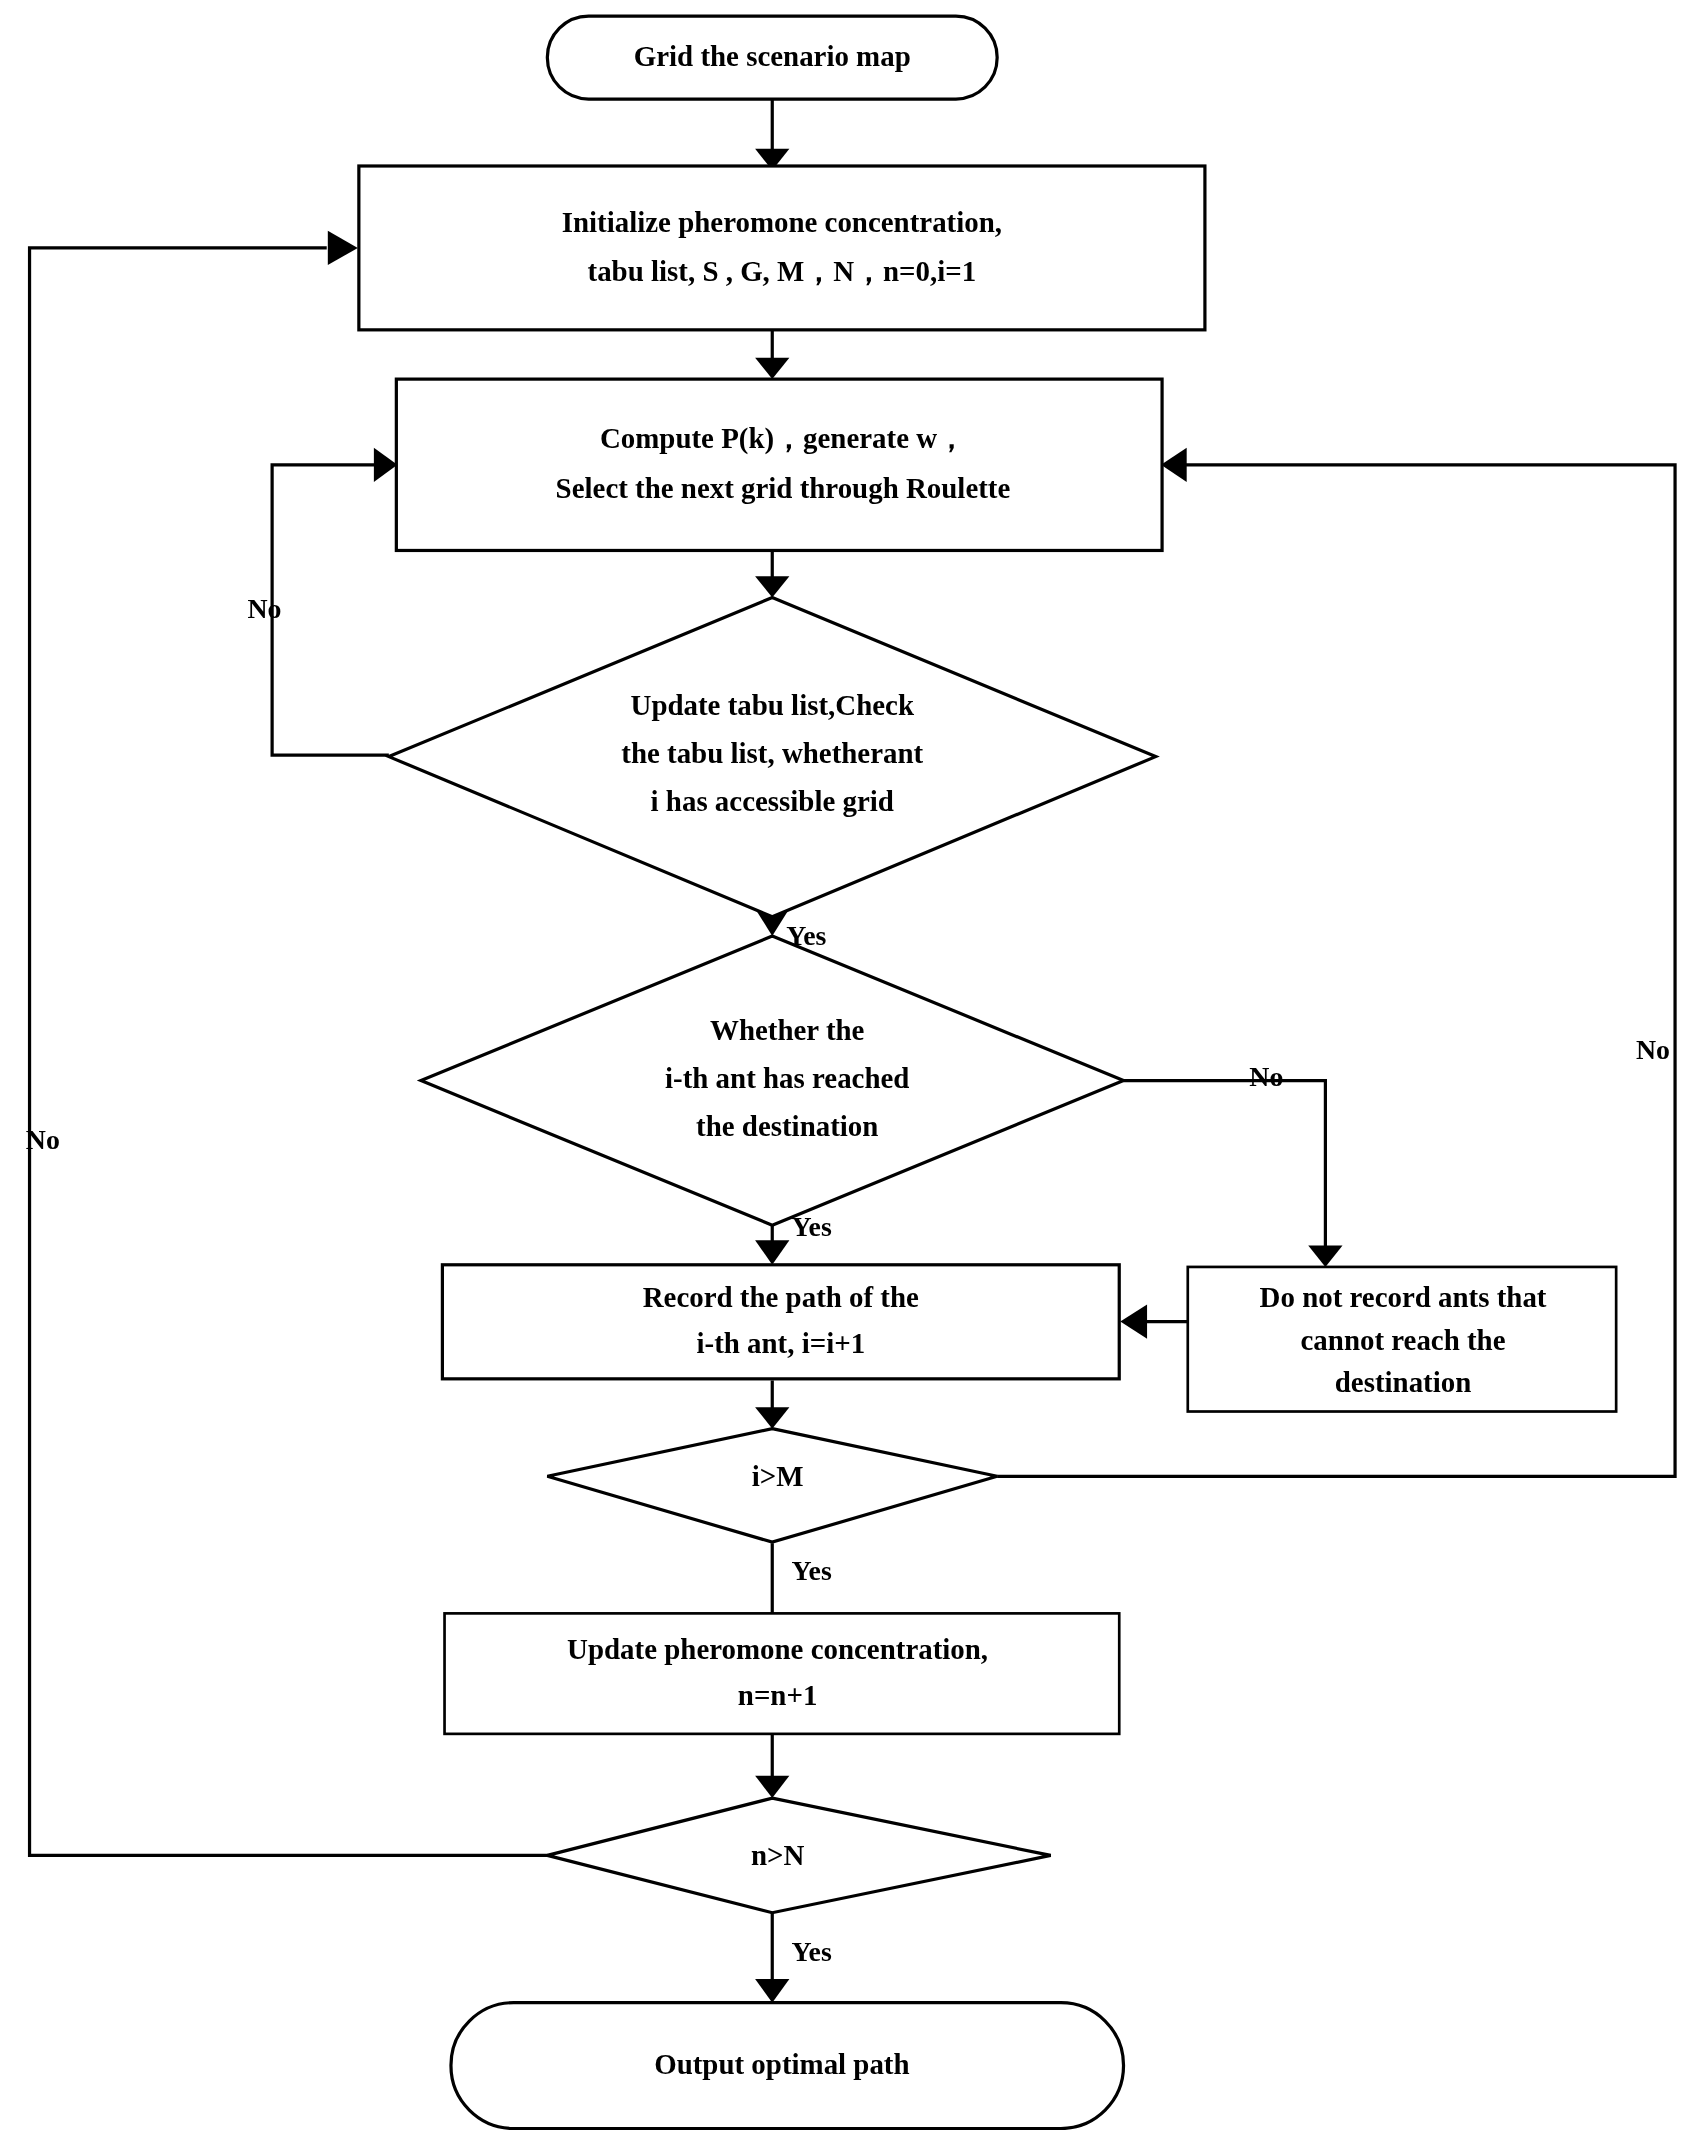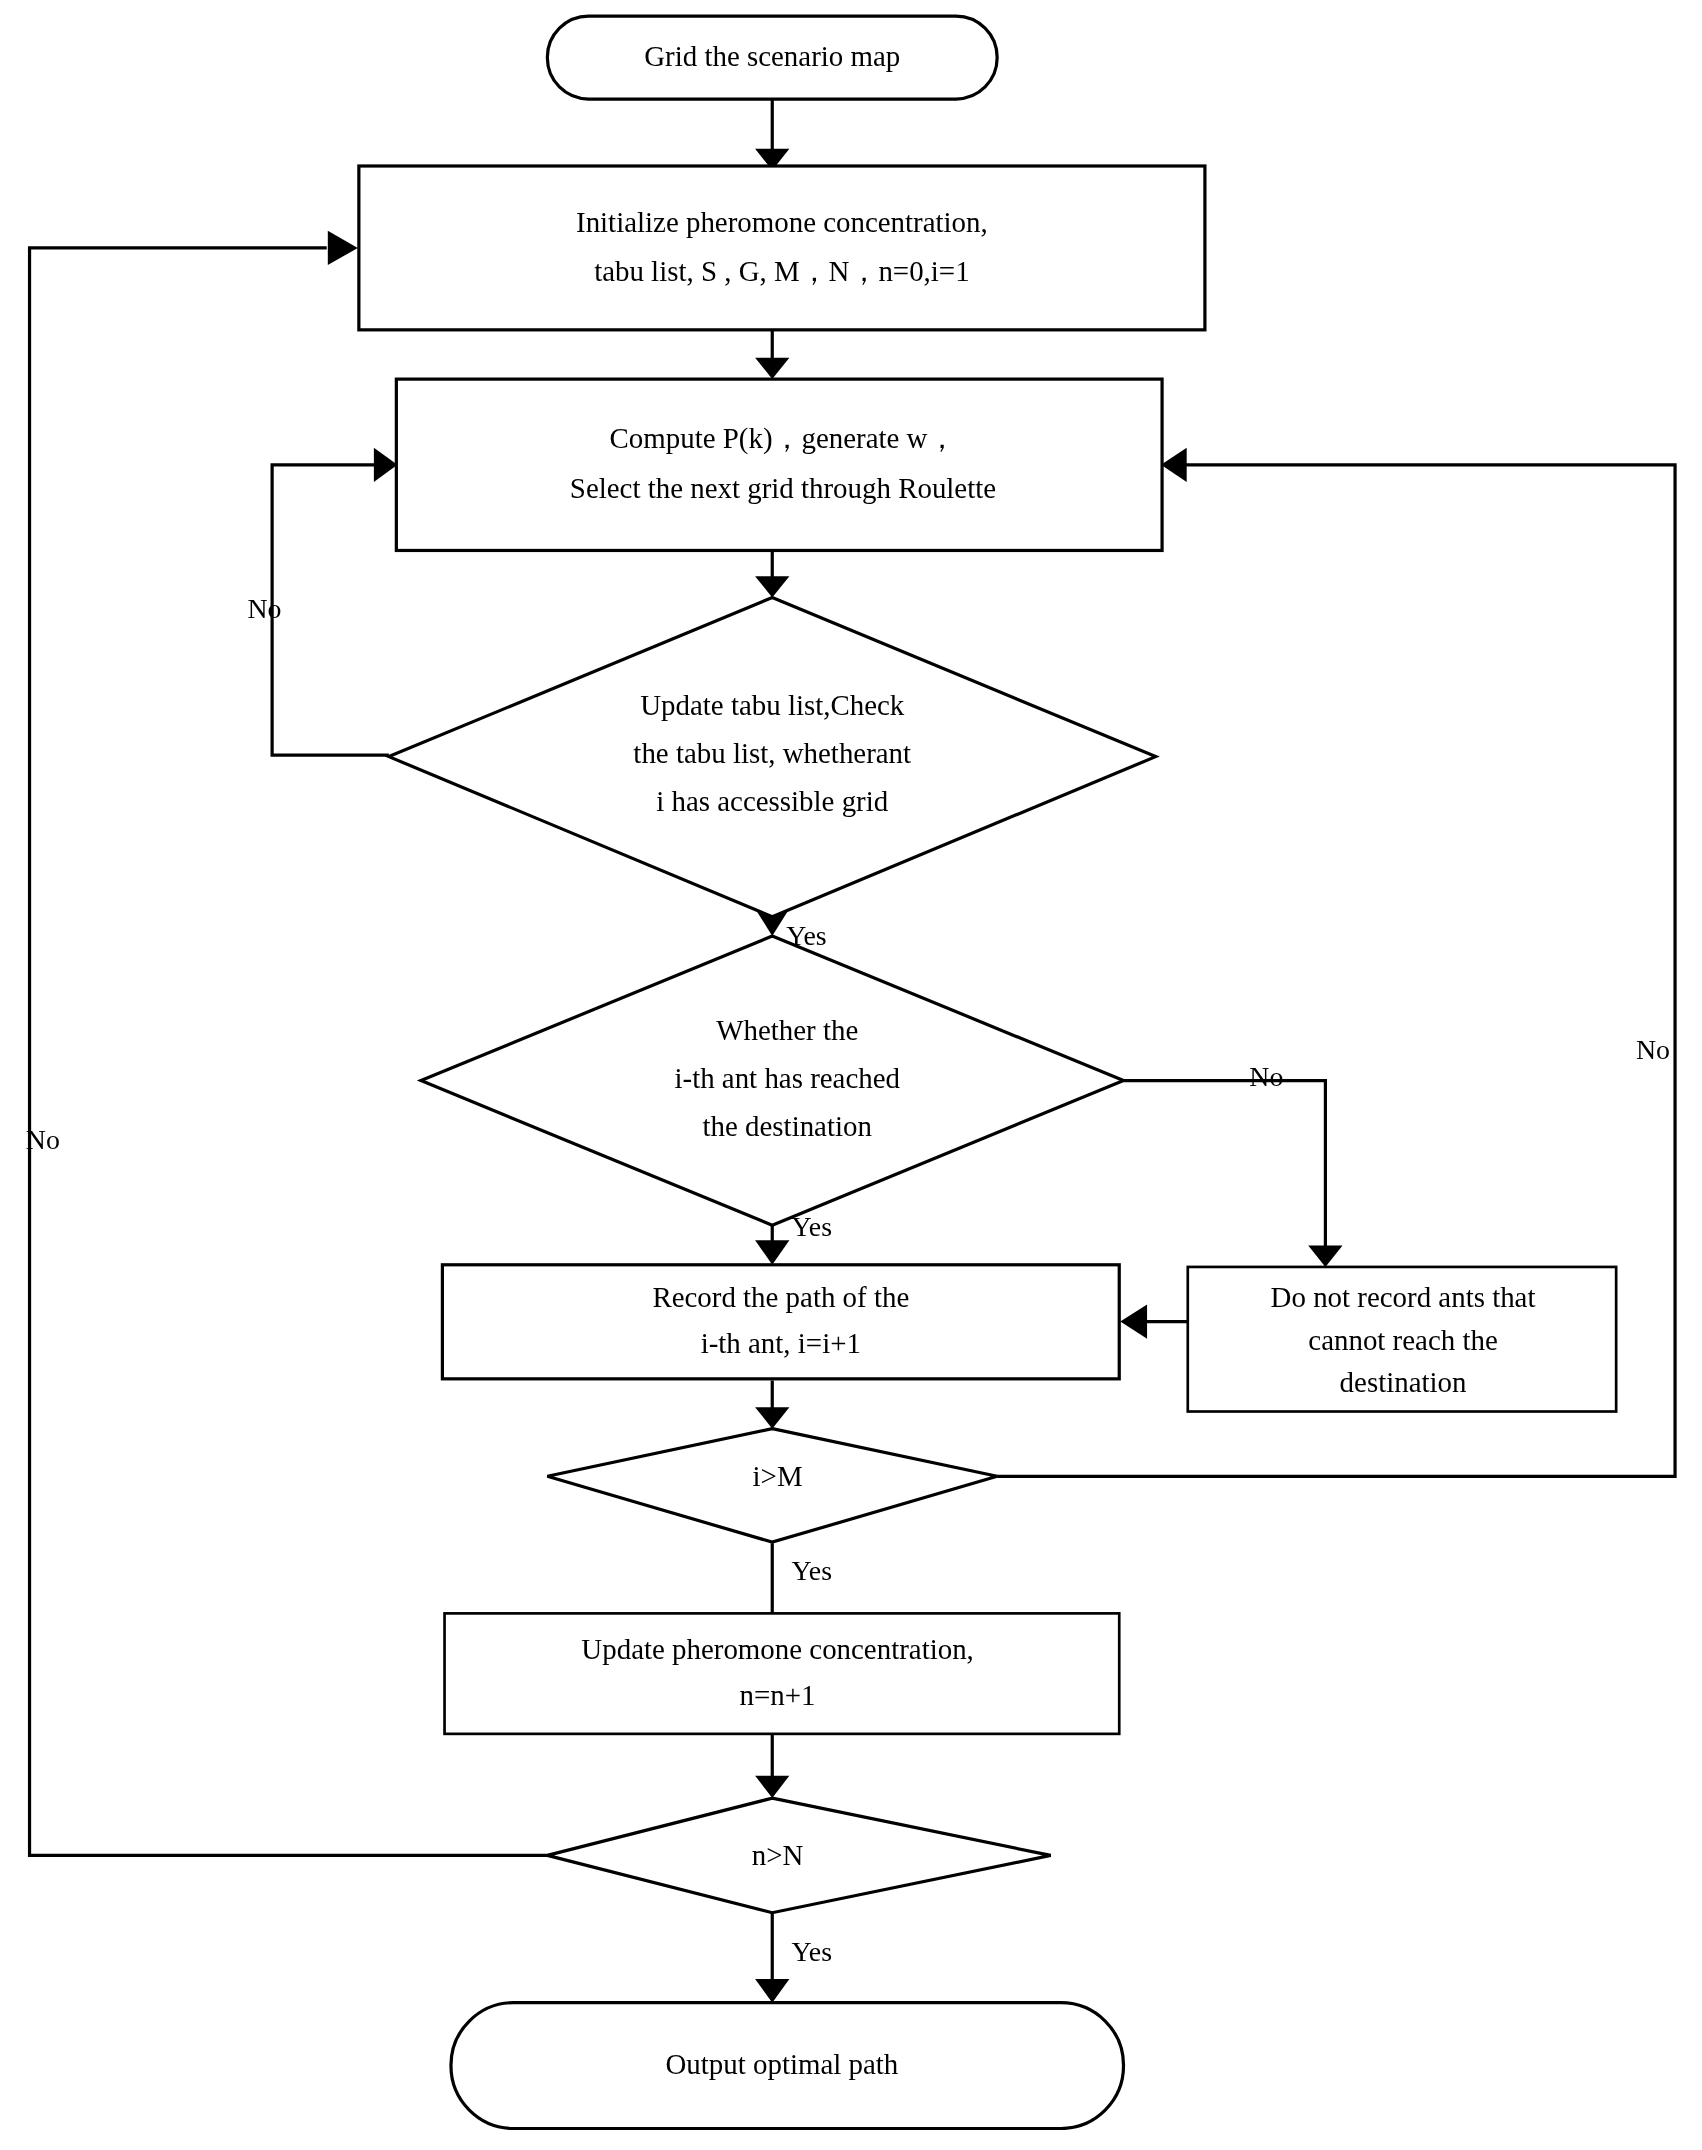--- a/index.html
+++ b/index.html
@@ -9,20 +9,21 @@
     background: #ffffff;
   }
   body {
     font-family: "Liberation Serif", "DejaVu Serif", serif;
   }
   #flow-root {
     position: relative;
     width: 1703px;
     height: 2130px;
     background: #ffffff;
+    font-weight: bold;
   }
   svg#flow-svg {
     display: block;
     width: 1703px;
     height: 2151px;
   }
   .shape-stroke {
     fill: #ffffff;
     stroke: #000000;
     stroke-width: 6;

